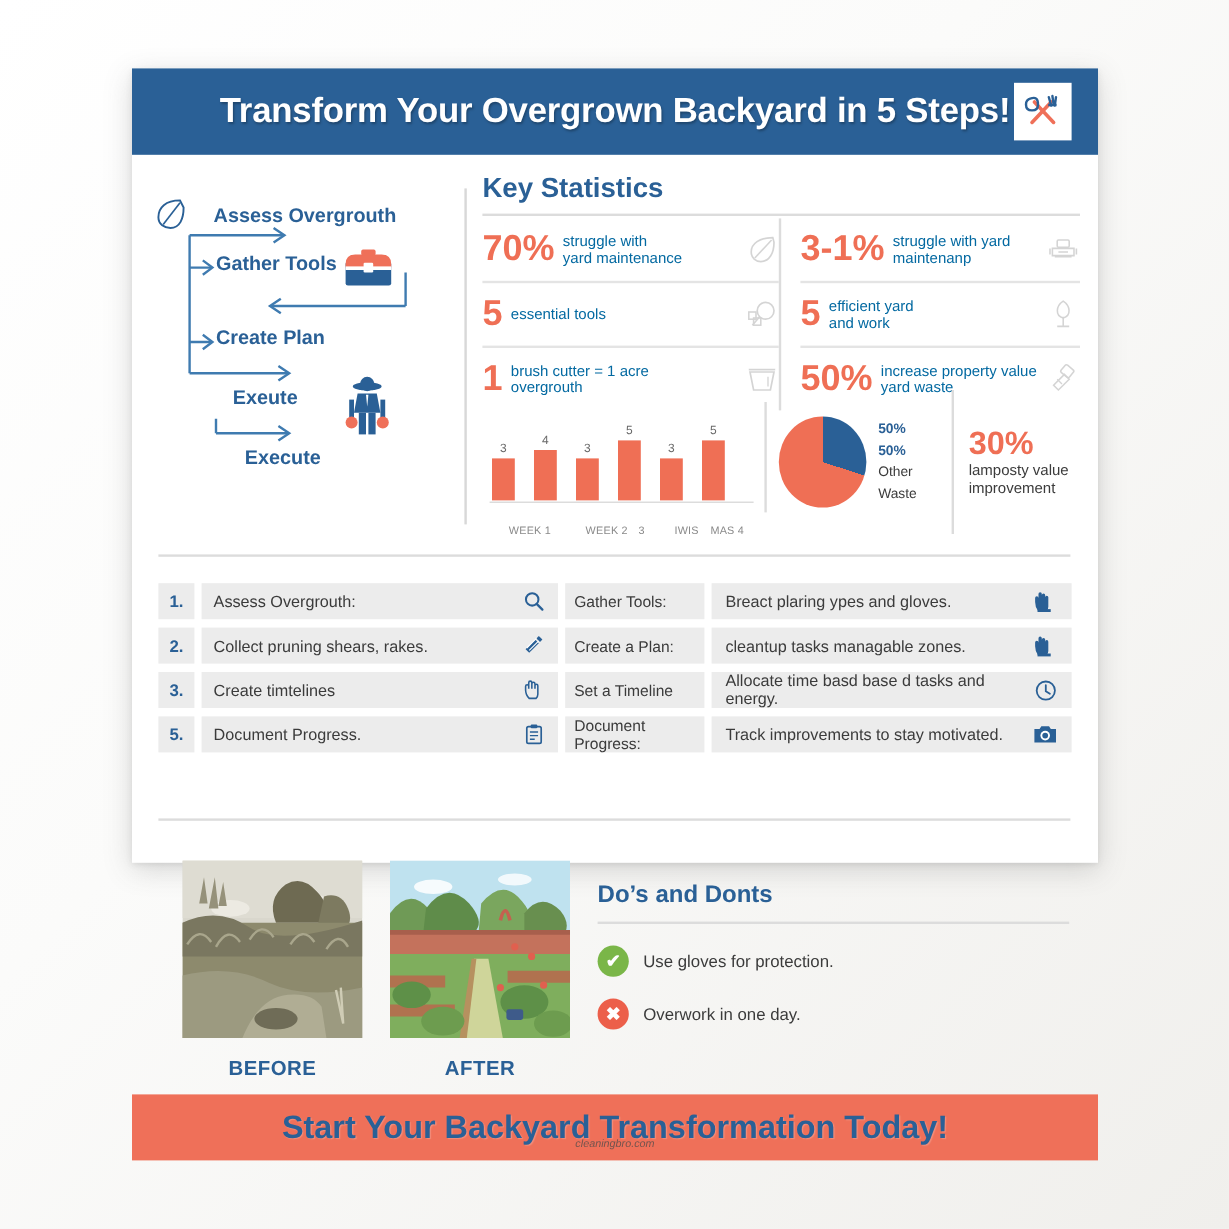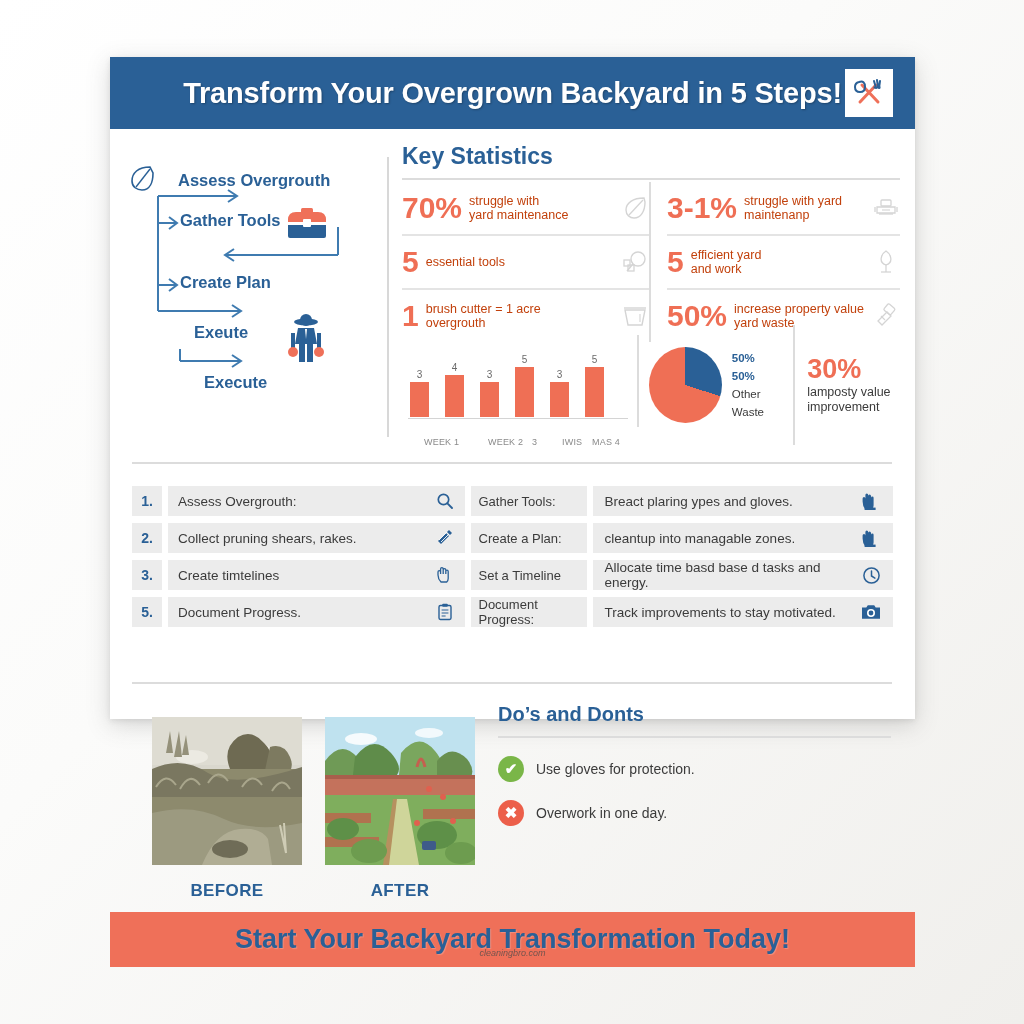--- a/index.html
+++ b/index.html
@@ -62,21 +62,21 @@
   .stat-row{
     display:flex;align-items:center;height:52px;
     border-bottom:2px solid #e4e4e4;
   }
   .stat-row:last-child{border-bottom:none;}
   .stat-num{
     color:#ef6f55;font-weight:bold;font-size:30px;line-height:1;
     margin-right:7px;white-space:nowrap;
   }
   .stat-txt{
-    color:#c2410c;font-size:12.5px;line-height:14px;flex:1;
+    color:#0369a1;font-size:12.5px;line-height:14px;flex:1;
   }
   .stat-ico{width:28px;height:28px;flex:0 0 28px;opacity:.42;}
 
   
   .charts{position:absolute;left:292px;top:196px;width:500px;height:120px;display:flex;}
   .barbox{width:232px;position:relative;}
   .bars{position:absolute;left:8px;bottom:28px;height:64px;width:216px;
         display:flex;align-items:flex-end;gap:16px;}
   .bar-item{width:19px;position:relative;display:flex;flex-direction:column;align-items:center;justify-content:flex-end;height:100%;}
   .bar-val{font-size:10px;color:#6a6a6a;margin-bottom:2px;}
@@ -110,21 +110,21 @@
   .c-step{flex:1;padding:0 10px;color:#3b3b3b;font-size:13.5px;justify-content:space-between;}
   .c-mid{width:116px;padding:0 8px;color:#3b3b3b;font-size:13px;}
   .c-desc{flex:1;padding:0 12px;color:#3b3b3b;font-size:13.5px;justify-content:space-between;}
   .cell-ico{width:20px;height:20px;flex:0 0 20px;color:#2a6096;display:flex;align-items:center;justify-content:center;}
 
   
   .bottom{position:absolute;left:0;top:640px;width:805px;height:215px;}
   .thumbwrap{position:absolute;top:20px;}
   .thumb{width:150px;height:148px;display:block;}
   .thumb-cap{text-align:center;color:#2a6096;font-weight:bold;font-size:17px;margin-top:16px;letter-spacing:.4px;}
-  .dd{position:absolute;left:388px;top:6px;width:395px;}
+  .dd{position:absolute;left:388px;top:38px;width:395px;}
   .dd-title{color:#2a6096;font-size:20px;font-weight:bold;}
   .dd-rule{height:2px;background:#dcdcdc;margin-top:10px;width:393px;}
   .dd-row{display:flex;align-items:center;margin-top:18px;}
   .dd-badge{width:26px;height:26px;border-radius:50%;flex:0 0 26px;display:flex;align-items:center;justify-content:center;
             color:#fff;font-size:15px;font-weight:bold;margin-right:12px;}
   .dd-txt{color:#3b3b3b;font-size:14px;}
 
   
   .ftr{
     position:absolute;left:0;top:855px;width:805px;height:55px;
@@ -370,21 +370,21 @@
                   <g fill="#2a6096">
                     <path d="M2 12 l8 -8 l3 3 l-8 8z"></path>
                     <path d="M11 3 l3 3 l2 -2 l-3 -3z"></path>
                   </g>
                   <path d="M3 11 l8 -8 M5 13 l8 -8" stroke="#ffffff" stroke-width="0.9"></path>
                 </svg>
               </span>
             </div>
             <div class="cell c-mid">Create a Plan:</div>
             <div class="cell c-desc">
-              <span>cleantup into managable zones.</span>
+              <span>cleantup tasks managable zones.</span>
               <span class="cell-ico">
                 <svg width="20" height="20" viewBox="0 0 20 20">
                   <path d="M4 18 q-2.4 -3 -2.4 -7.4 v-3.2 q0 -1.5 1.4 -1.5 t1.4 1.5 v2.2 v-5.6 q0 -1.5 1.4 -1.5 t1.4 1.5 v5.6 v-4.5 q0 -1.5 1.4 -1.5 t1.4 1.5 v4.5 v-2.8 q0 -1.4 1.3 -1.4 t1.3 1.4 v7.8 q0 2.2 -1.6 3.9z" fill="#2a6096"></path>
                   <rect x="3.6" y="16.6" width="11" height="2.4" fill="#2a6096"></rect>
                 </svg>
               </span>
             </div>
           </div>
           <div class="core-row">
             <div class="cell c-num">3.</div>

